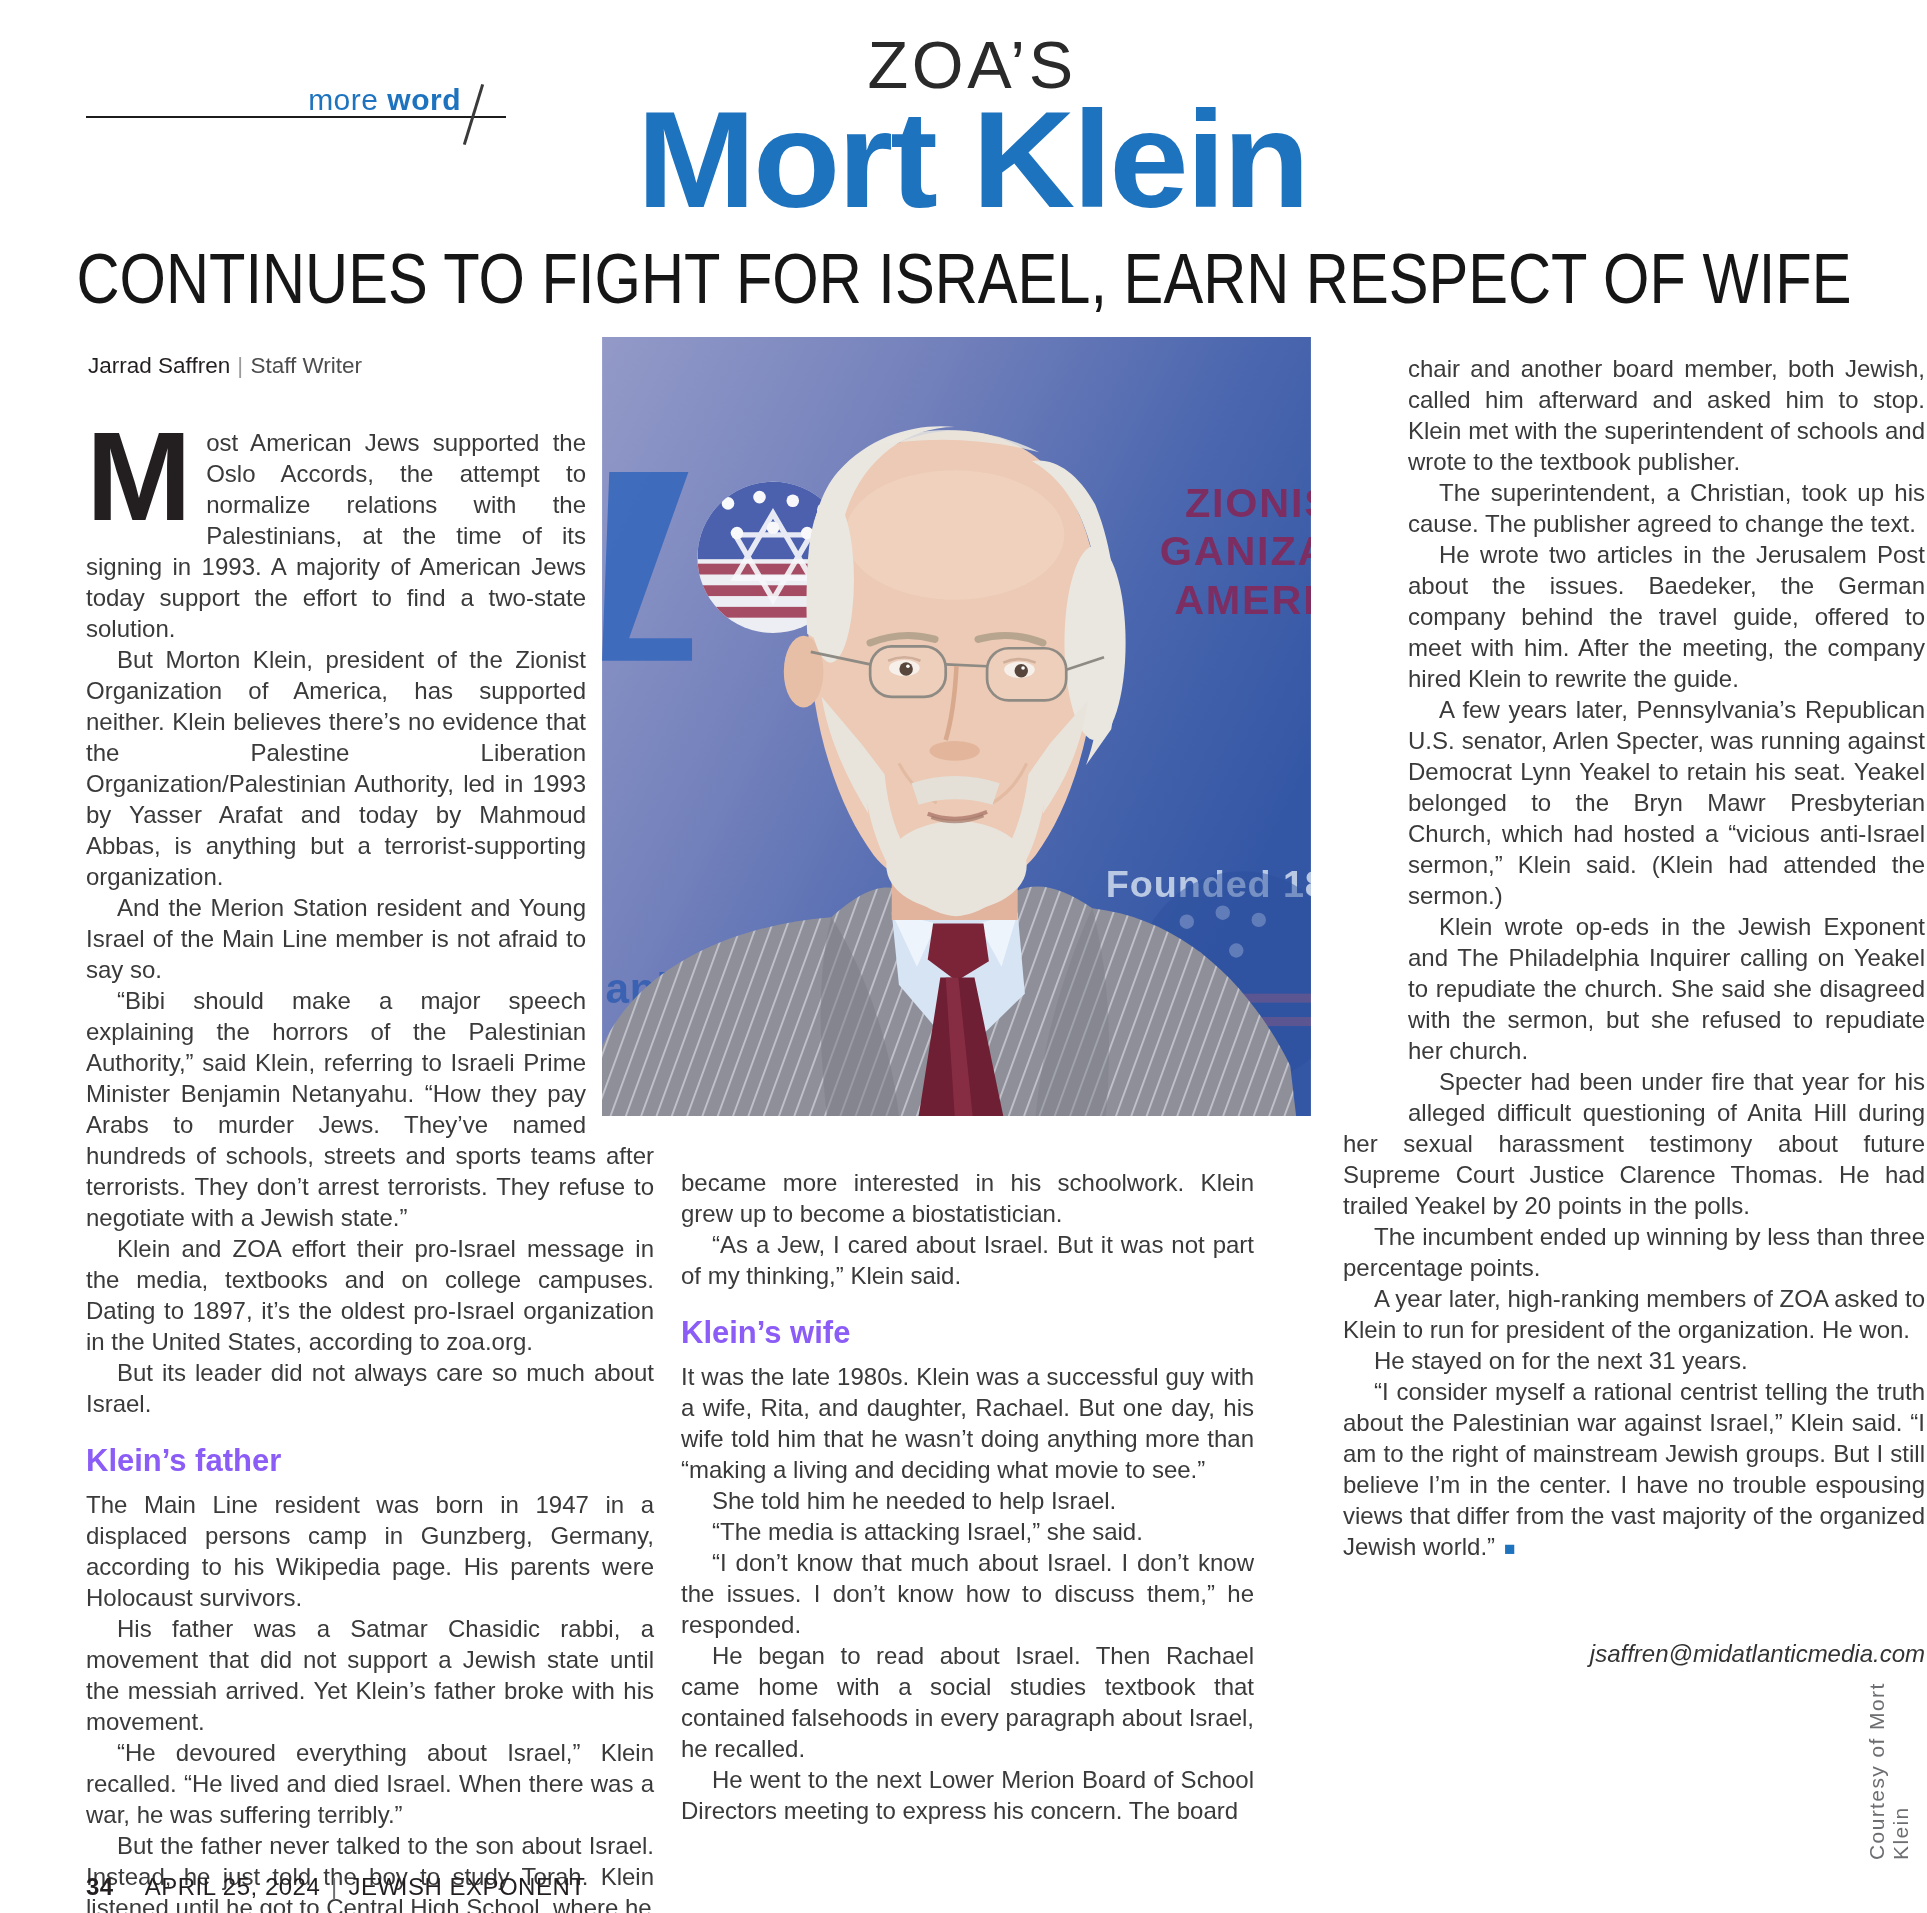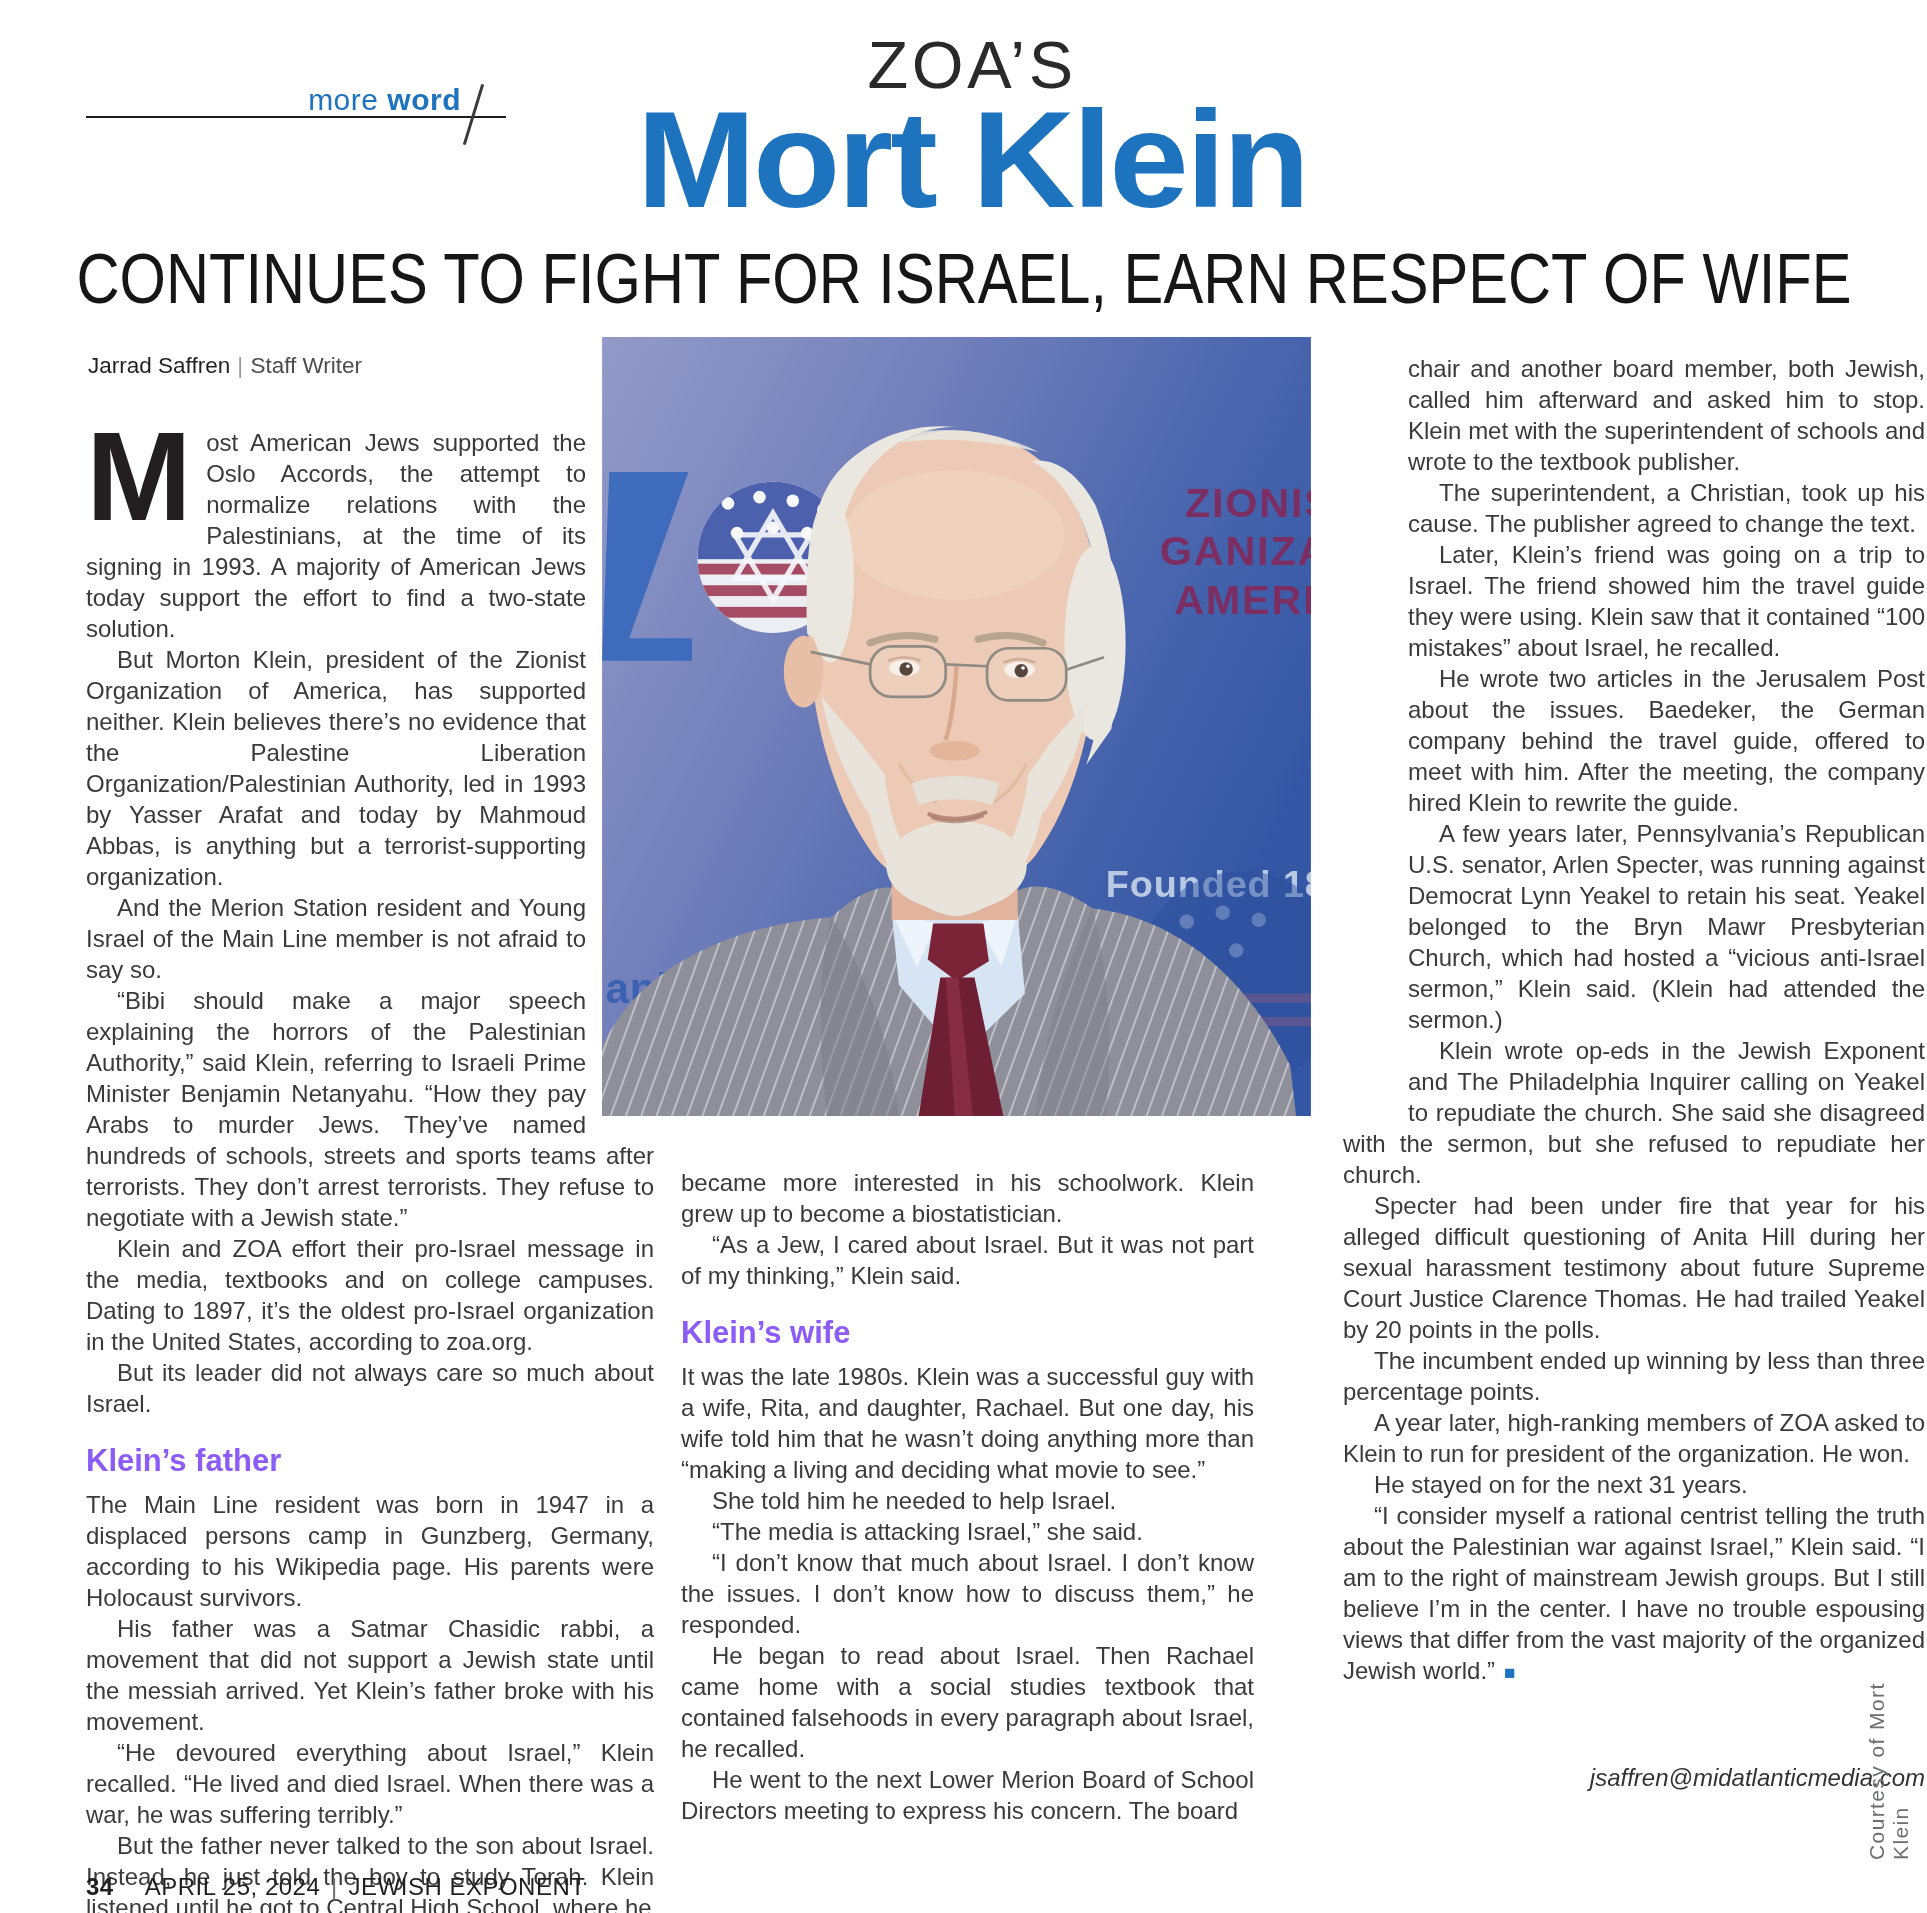--- a/index.html
+++ b/index.html
@@ -238,21 +238,20 @@
         <p class="ind">He began to read about Israel. Then Rachael came home with a social studies textbook that contained falsehoods in every paragraph about Israel, he recalled.</p>
         <p class="ind">He went to the next Lower Merion Board of School Directors meeting to express his concern. The board</p>
       </div>
   </div>
 
   <div id="col3" class="col">
     <div class="wrap-l"></div>
     <div>
         <p>chair and another board member, both Jewish, called him afterward and asked him to stop. Klein met with the superintendent of schools and wrote to the textbook publisher.</p>
         <p class="ind">The superintendent, a Christian, took up his cause. The publisher agreed to change the text.</p>
-        <p class="ind">Later, Klein’s friend was going on a trip to Israel. The friend showed him the travel guide they were using. Klein saw that it contained “100 mistakes” about Israel, he recalled.</p>
         <p class="ind">He wrote two articles in the Jerusalem Post about the issues. Baedeker, the German company behind the travel guide, offered to meet with him. After the meeting, the company hired Klein to rewrite the guide.</p>
         <p class="ind">A few years later, Pennsylvania’s Republican U.S. senator, Arlen Specter, was running against Democrat Lynn Yeakel to retain his seat. Yeakel belonged to the Bryn Mawr Presbyterian Church, which had hosted a “vicious anti-Israel sermon,” Klein said. (Klein had attended the sermon.)</p>
         <p class="ind">Klein wrote op-eds in the Jewish Exponent and The Philadelphia Inquirer calling on Yeakel to repudiate the church. She said she disagreed with the sermon, but she refused to repudiate her church.</p>
         <p class="ind">Specter had been under fire that year for his alleged difficult questioning of Anita Hill during her sexual harassment testimony about future Supreme Court Justice Clarence Thomas. He had trailed Yeakel by 20 points in the polls.</p>
         <p class="ind">The incumbent ended up winning by less than three percentage points.</p>
         <p class="ind">A year later, high-ranking members of ZOA asked to Klein to run for president of the organization. He won.</p>
         <p class="ind">He stayed on for the next 31 years.</p>
         <p class="ind">“I consider myself a rational centrist telling the truth about the Palestinian war against Israel,” Klein said. “I am to the right of mainstream Jewish groups. But I still believe I’m in the center. I have no trouble espousing views that differ from the vast majority of the organized Jewish world.”<span class="endmark">■</span></p>
         <p class="email">jsaffren@midatlanticmedia.com</p>
       </div>

